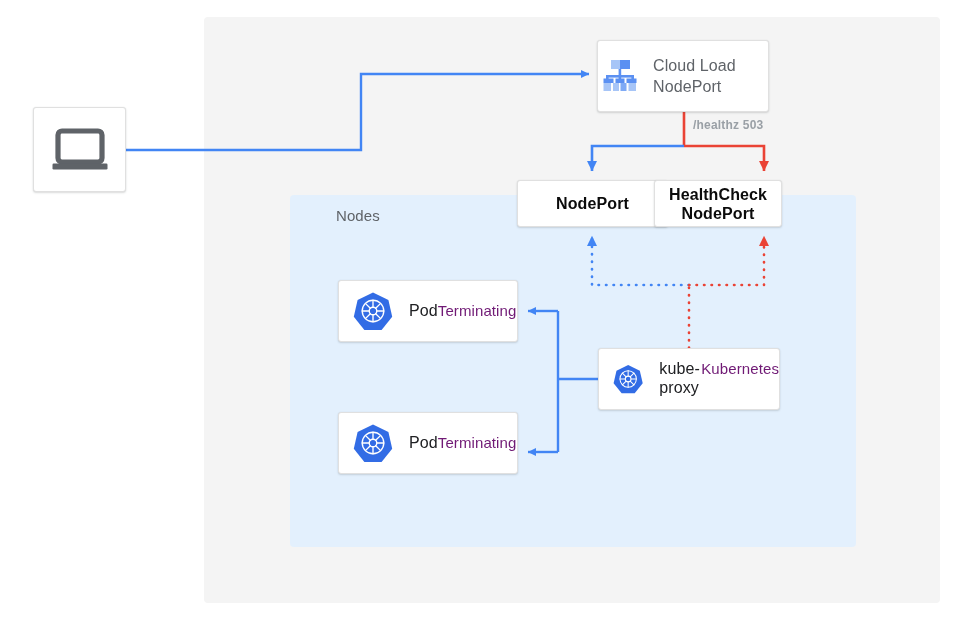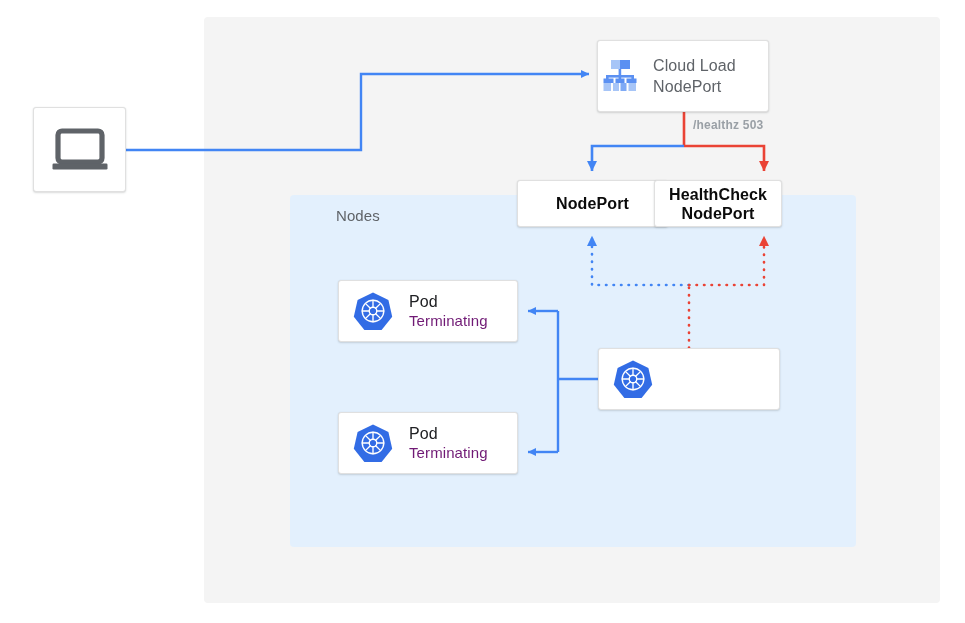--- a/index.html
+++ b/index.html
@@ -117,21 +117,21 @@
 
   
   .card-k8s {
     padding-left: 14px;
     gap: 16px;
   }
   .card-pod1 { left: 338px; top: 280px; width: 180px; height: 62px; }
   .card-pod2 { left: 338px; top: 412px; width: 180px; height: 62px; }
   .card-kubeproxy { left: 598px; top: 348px; width: 182px; height: 62px; }
 
-  .k8s-labels { display: flex; flex-direction: column; line-height: 1.18; }
+  .k8s-labels { display: flex; flex-direction: row; line-height: 1.18; }
   .k8s-title {
     font-size: 16px;
     color: #202124;
     letter-spacing: .1px;
   }
   .k8s-sub {
     font-size: 15px;
     color: #701a75;
     letter-spacing: .1px;
   }
@@ -308,15 +308,19 @@
         <line x1="50" y1="23" x2="50" y2="40.5"></line>
         <line x1="50" y1="59.5" x2="50" y2="77"></line>
         <line x1="23" y1="50" x2="40.5" y2="50"></line>
         <line x1="59.5" y1="50" x2="77" y2="50"></line>
         <line x1="30.9" y1="30.9" x2="43.3" y2="43.3"></line>
         <line x1="56.7" y1="56.7" x2="69.1" y2="69.1"></line>
         <line x1="69.1" y1="30.9" x2="56.7" y2="43.3"></line>
         <line x1="43.3" y1="56.7" x2="30.9" y2="69.1"></line>
       </g>
     </svg>
+    <div class="k8s-labels">
+      <span class="k8s-title">kube-proxy</span>
+      <span class="k8s-sub">Kubernetes</span>
+    </div>
   </div>
 
 </div>
 
 </body></html>

